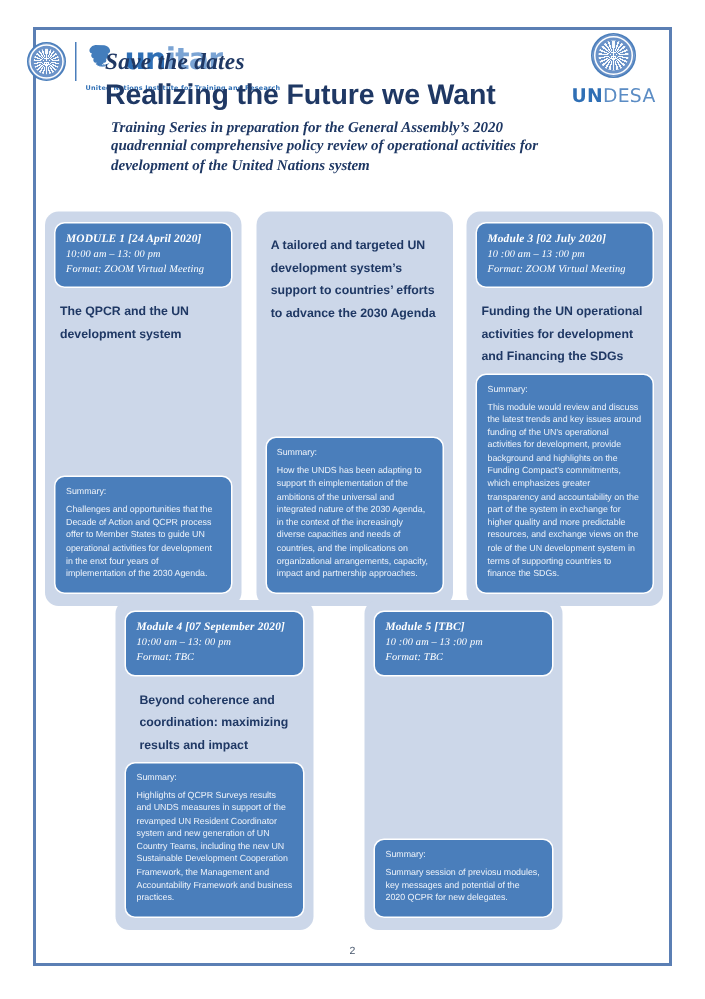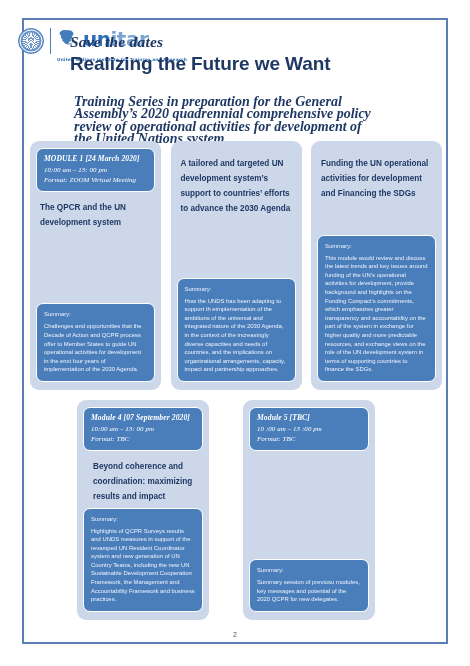--- a/index.html
+++ b/index.html
@@ -168,23 +168,23 @@
     font-weight: 700;
     font-size: 19px;
     line-height: 24px;
     letter-spacing: -.1px;
     margin-top: 1px;
   }
   .subtitle {
     font-family: "Liberation Serif", serif;
     font-style: italic;
     font-weight: 700;
-    font-size: 14px;
+    font-size: 10px;
     line-height: 12.4px;
-    margin-top: 20px;
+    margin-top: 4px;
     color: #1f3864;
     padding: 0 4px;
   }
 
   
   .cards-top {
     position: absolute;
     left: 30px;
     top: 141px;
     width: 412px;
@@ -299,33 +299,37 @@
           <g fill="#2f6fb5">
             <path d="M12.5 2.2c1.6.2 2.9 1.1 3.6 2.4.4.8.4 1.6.1 2.3-.3.6-.9 1-1.5 1 .5.5.7 1.2.5 1.9-.2.8-.9 1.3-1.7 1.4.4.5.5 1.2.2 1.8-.4.8-1.3 1.1-2.1.9l.7 1.3-1.4-.5.2 1.5-1-1.1-.5 1.4-.4-1.4-1.1 1 .1-1.5-1.4.5.8-1.3c-.9.2-1.8-.2-2.2-1-.3-.6-.2-1.3.2-1.8-.8-.1-1.5-.7-1.7-1.5-.2-.7 0-1.4.5-1.9-.7 0-1.3-.4-1.6-1.1-.3-.7-.2-1.5.2-2.2.8-1.3 2.1-2.1 3.6-2.3" opacity=".9"></path>
             <path d="M6.6 13.8c1.4.9 3 1.4 4.7 1.4 1.8 0 3.4-.5 4.8-1.5-.9 1.7-2.7 2.8-4.8 2.8-2 0-3.8-1.1-4.7-2.7z" opacity=".75"></path>
           </g>
         </svg>
         <div class="unitar-word"><span>un</span><span class="lt">itar</span></div>
         <div class="unitar-tag">United Nations Institute for Training and Research</div>
       </div>
     </div>
 
+    <div class="logo-desa">
+      <div class="un-emblem"></div>
+      <div class="desa-word"><b>UN</b><span>DESA</span></div>
+    </div>
 
     <div class="title-block">
       <div class="save-dates">Save the dates</div>
       <div class="main-title">Realizing the Future we Want</div>
       <div class="subtitle">Training Series in preparation for the General Assembly’s 2020 quadrennial comprehensive policy review of operational activities for development of the United Nations system</div>
     </div>
   </div>
 
   <div class="cards-top">
 
     <div class="module-card tall-1">
       <div class="mod-head">
-        <div class="mh-title">MODULE 1 [24 March 2020]</div>
+        <div class="mh-title">MODULE 1 [24 April 2020]</div>
         <div class="mh-line">10:00 am – 13: 00 pm</div>
         <div class="mh-line">Format: ZOOM Virtual Meeting</div>
       </div>
       <div class="mod-title">The QPCR and the UN development system</div>
       <div class="spacer"></div>
       <div class="summary-box">
         <div class="s-label">Summary:</div>
         <div class="s-text">Challenges and opportunities that the Decade of Action and QCPR process offer to Member States to guide UN operational activities for development in the enxt four years of implementation of the 2030 Agenda.</div>
       </div>
     </div>
@@ -333,20 +337,25 @@
     <div class="module-card tall-2">
       <div class="mod-title">A tailored and targeted UN development system’s support to countries’ efforts to advance the 2030 Agenda</div>
       <div class="spacer"></div>
       <div class="summary-box">
         <div class="s-label">Summary:</div>
         <div class="s-text">How the UNDS has been adapting to support th eimplementation of the ambitions of the universal and integrated nature of the 2030 Agenda, in the context of the increasingly diverse capacities and needs of countries, and the implications on organizational arrangements, capacity, impact and partnership approaches.</div>
       </div>
     </div>
 
     <div class="module-card tall-3">
+      <div class="mod-head">
+        <div class="mh-title">Module 3 [02 July 2020]</div>
+        <div class="mh-line">10 :00 am – 13 :00 pm</div>
+        <div class="mh-line">Format: ZOOM Virtual Meeting</div>
+      </div>
       <div class="mod-title">Funding the UN operational activities for development and Financing the SDGs</div>
       <div class="spacer"></div>
       <div class="summary-box">
         <div class="s-label">Summary:</div>
         <div class="s-text">This module would review and discuss the latest trends and key issues around funding of the UN’s operational activities for development, provide background and highlights on the Funding Compact’s commitments, which emphasizes greater transparency and accountability on the part of the system in exchange for higher quality and more predictable resources, and exchange views on the role of the UN development system in terms of supporting countries to finance the SDGs.</div>
       </div>
     </div>
   </div>
 
   <div class="cards-bottom">

